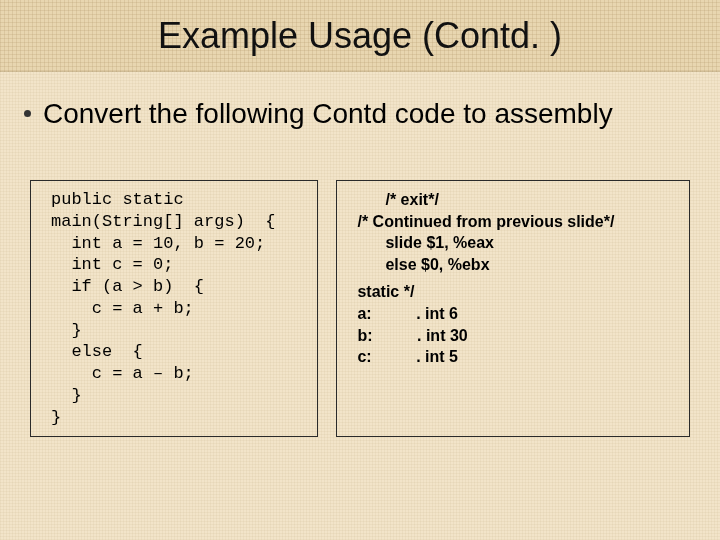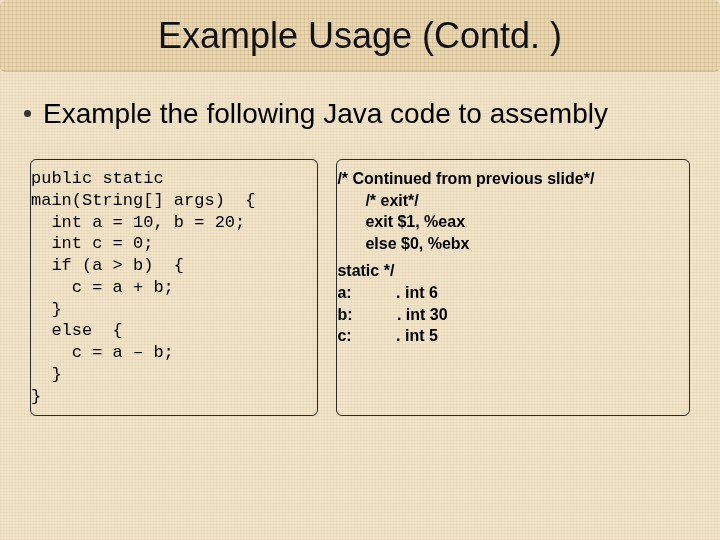--- a/index.html
+++ b/index.html
@@ -1,15 +1,15 @@
 <!DOCTYPE html>
 <html><head>
 <meta charset="utf-8">
 <style>
-  * { margin: 0; padding: 0; box-sizing: border-box; border-radius: 6px; }
+  * { margin: 0; padding: 0; box-sizing: border-box; }
   body {
     width: 720px;
     height: 540px;
     background: #f2e4c9;
     background-image:
       repeating-linear-gradient(0deg, rgba(200,180,140,0.15) 0px, rgba(200,180,140,0.15) 1px, transparent 1px, transparent 3px),
       repeating-linear-gradient(90deg, rgba(200,180,140,0.15) 0px, rgba(200,180,140,0.15) 1px, transparent 1px, transparent 3px);
     font-family: Arial, Helvetica, sans-serif;
     color: #000;
     overflow: hidden;
@@ -52,22 +52,23 @@
     font-size: 28px;
     line-height: 1.25;
   }
   .boxes {
     display: flex;
     gap: 18px;
     padding: 0 12px;
   }
   .code-box {
     border: 1.5px solid #2a2a2a;
-    padding: 8px 0;
+    padding: 8px 20px;
     background: transparent;
+    margin-top: 21px;
   }
   .left-box {
     width: 292px;
     font-family: "Courier New", Courier, monospace;
     font-size: 17px;
     line-height: 1.28;
     white-space: pre;
   }
   .right-box {
     width: 358px;
@@ -86,41 +87,41 @@
 <body>
 
 <div class="title-band">
   <div class="title">Example Usage (Contd. )</div>
 </div>
 
 <div class="content">
 
   <div class="bullet-row">
     <div class="bullet-dot"></div>
-    <div class="bullet-text">Example the following Java code to assembly</div>
+    <div class="bullet-text">Convert the following Contd code to assembly</div>
   </div>
 
   <div class="boxes">
 
     <div class="code-box left-box">public static
 main(String[] args)  {
   int a = 10, b = 20;
   int c = 0;
   if (a &gt; b)  {
     c = a + b;
   }
   else  {
     c = a – b;
   }
 }</div>
 
     <div class="code-box right-box">
+      <div class="line indent1">/* exit*/</div>
       <div class="line">/* Continued from previous slide*/</div>
-      <div class="line indent1">/* exit*/</div>
-      <div class="line indent1">exit $1, %eax</div>
+      <div class="line indent1">slide $1, %eax</div>
       <div class="line indent1">else $0, %ebx</div>
       <div class="spacer"></div>
       <div class="line">static */</div>
       <div class="line">a:          . int 6</div>
       <div class="line">b:          . int 30</div>
       <div class="line">c:          . int 5</div>
     </div>
 
   </div>
 

